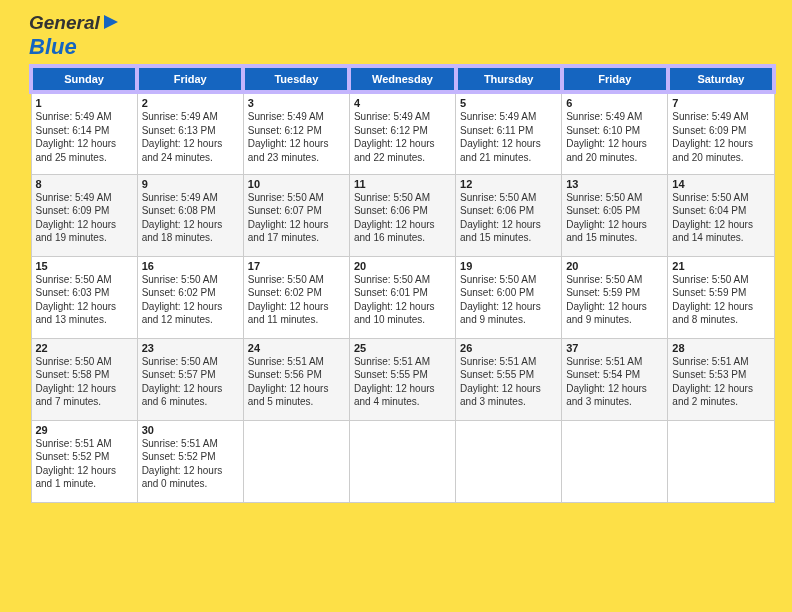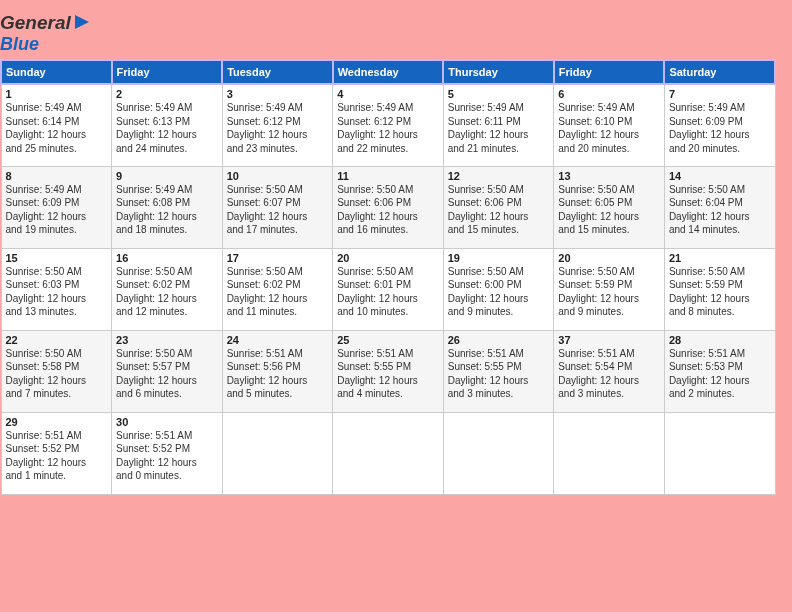--- a/index.html
+++ b/index.html
@@ -6,22 +6,22 @@
     body {
       font-family: Arial, sans-serif;
       background: #fff;
       width: 792px;
       height: 612px;
       overflow: hidden;
     }
     .page {
       width: 792px;
       height: 612px;
-      background: #fca5a5;
-      padding: 12px 16px 10px 0;
+      background: #fde047;
+      padding: 12px 16px 10px 29px;
     }
     .header {
       display: flex;
       align-items: flex-start;
       justify-content: space-between;
       margin-bottom: 4px;
     }
     .logo {
       display: flex;
       flex-direction: column;
@@ -45,22 +45,22 @@
       width: 100%;
       border-collapse: collapse;
       table-layout: fixed;
     }
     .calendar-table th {
       background: #1565c0;
       color: #fff;
       font-size: 11px;
       font-weight: bold;
       padding: 5px 4px;
-      text-align: left;
-      border: 2px solid #c4b5fd;
+      text-align: center;
+      border: 4px solid #c4b5fd;
     }
     .calendar-table td {
       border: 1px solid #ccc;
       vertical-align: top;
       padding: 3px 4px;
       font-size: 8.5px;
       color: #333;
       height: 82px;
       background: #fff;
     }
@@ -86,21 +86,21 @@
       display: flex;
       align-items: center;
     }
     .logo-g {
       font-size: 19px;
       font-weight: 900;
       color: #333;
       font-style: italic;
     }
     .logo-b {
-      font-size: 18px;
+      font-size: 22px;
       font-weight: 900;
       color: #1565c0;
       font-style: italic;
     }
   </style>
 </head>
 <body>
 
 <div class="page">
   <div class="header">

